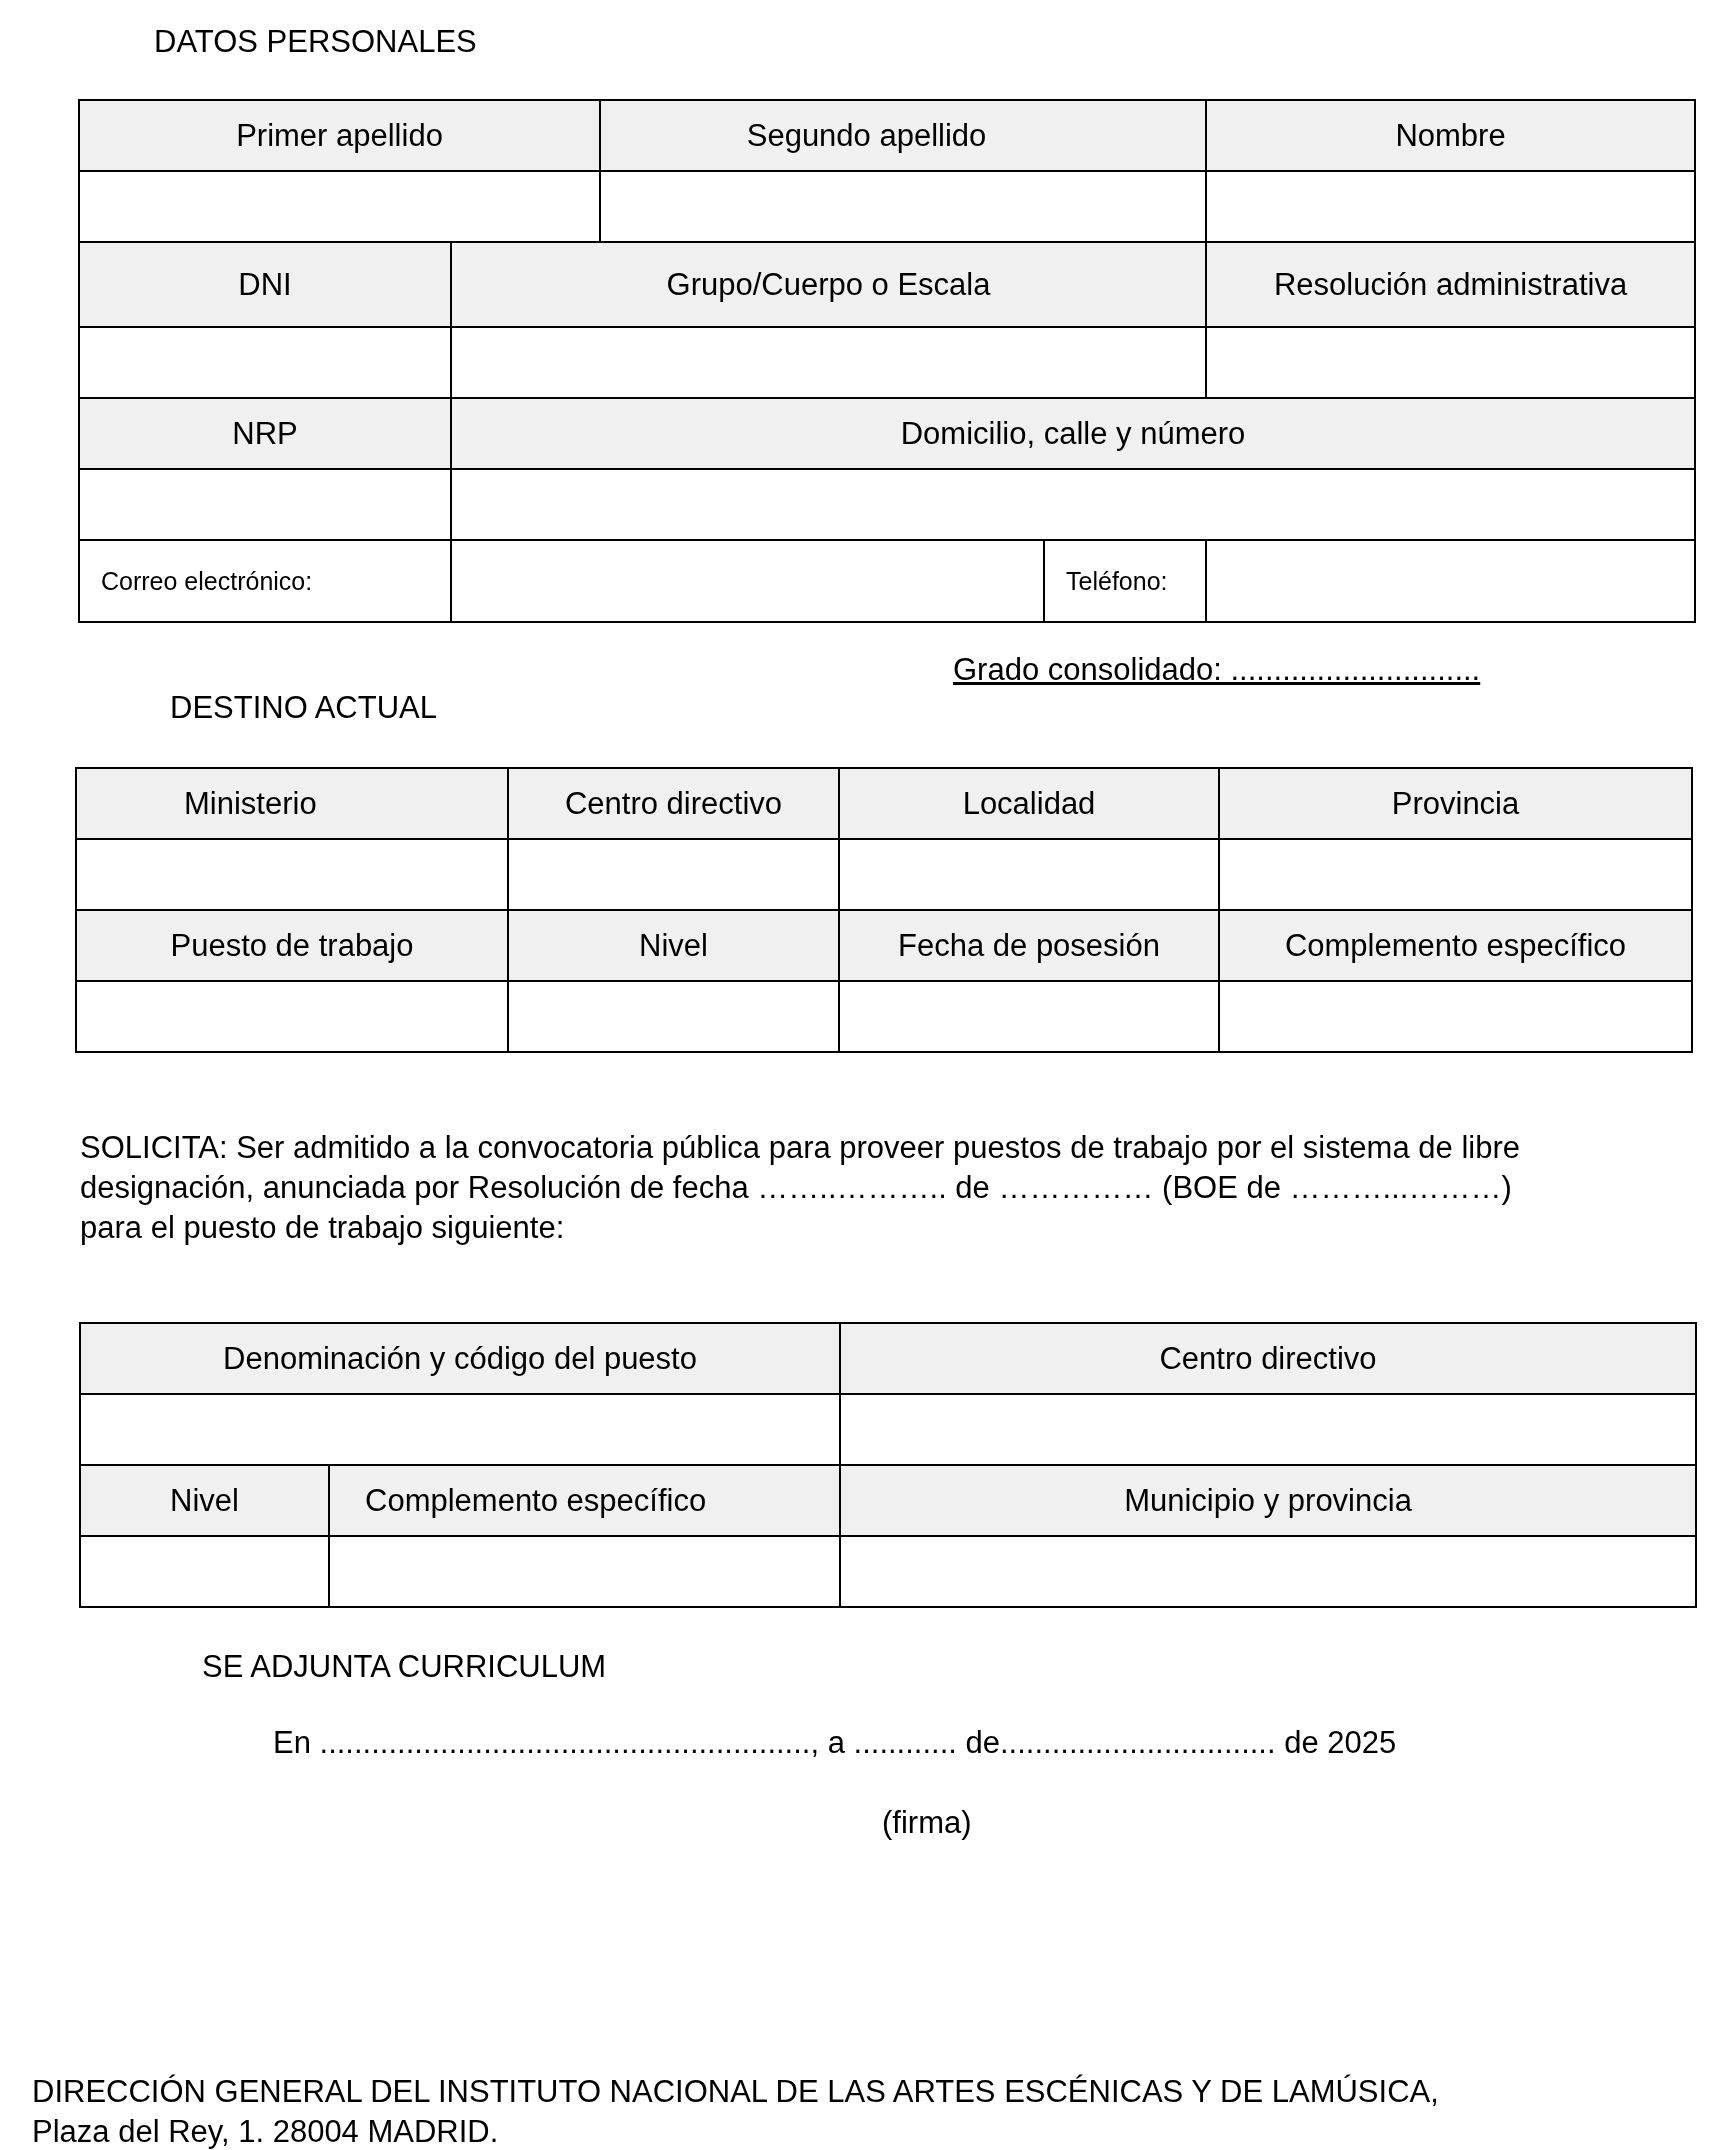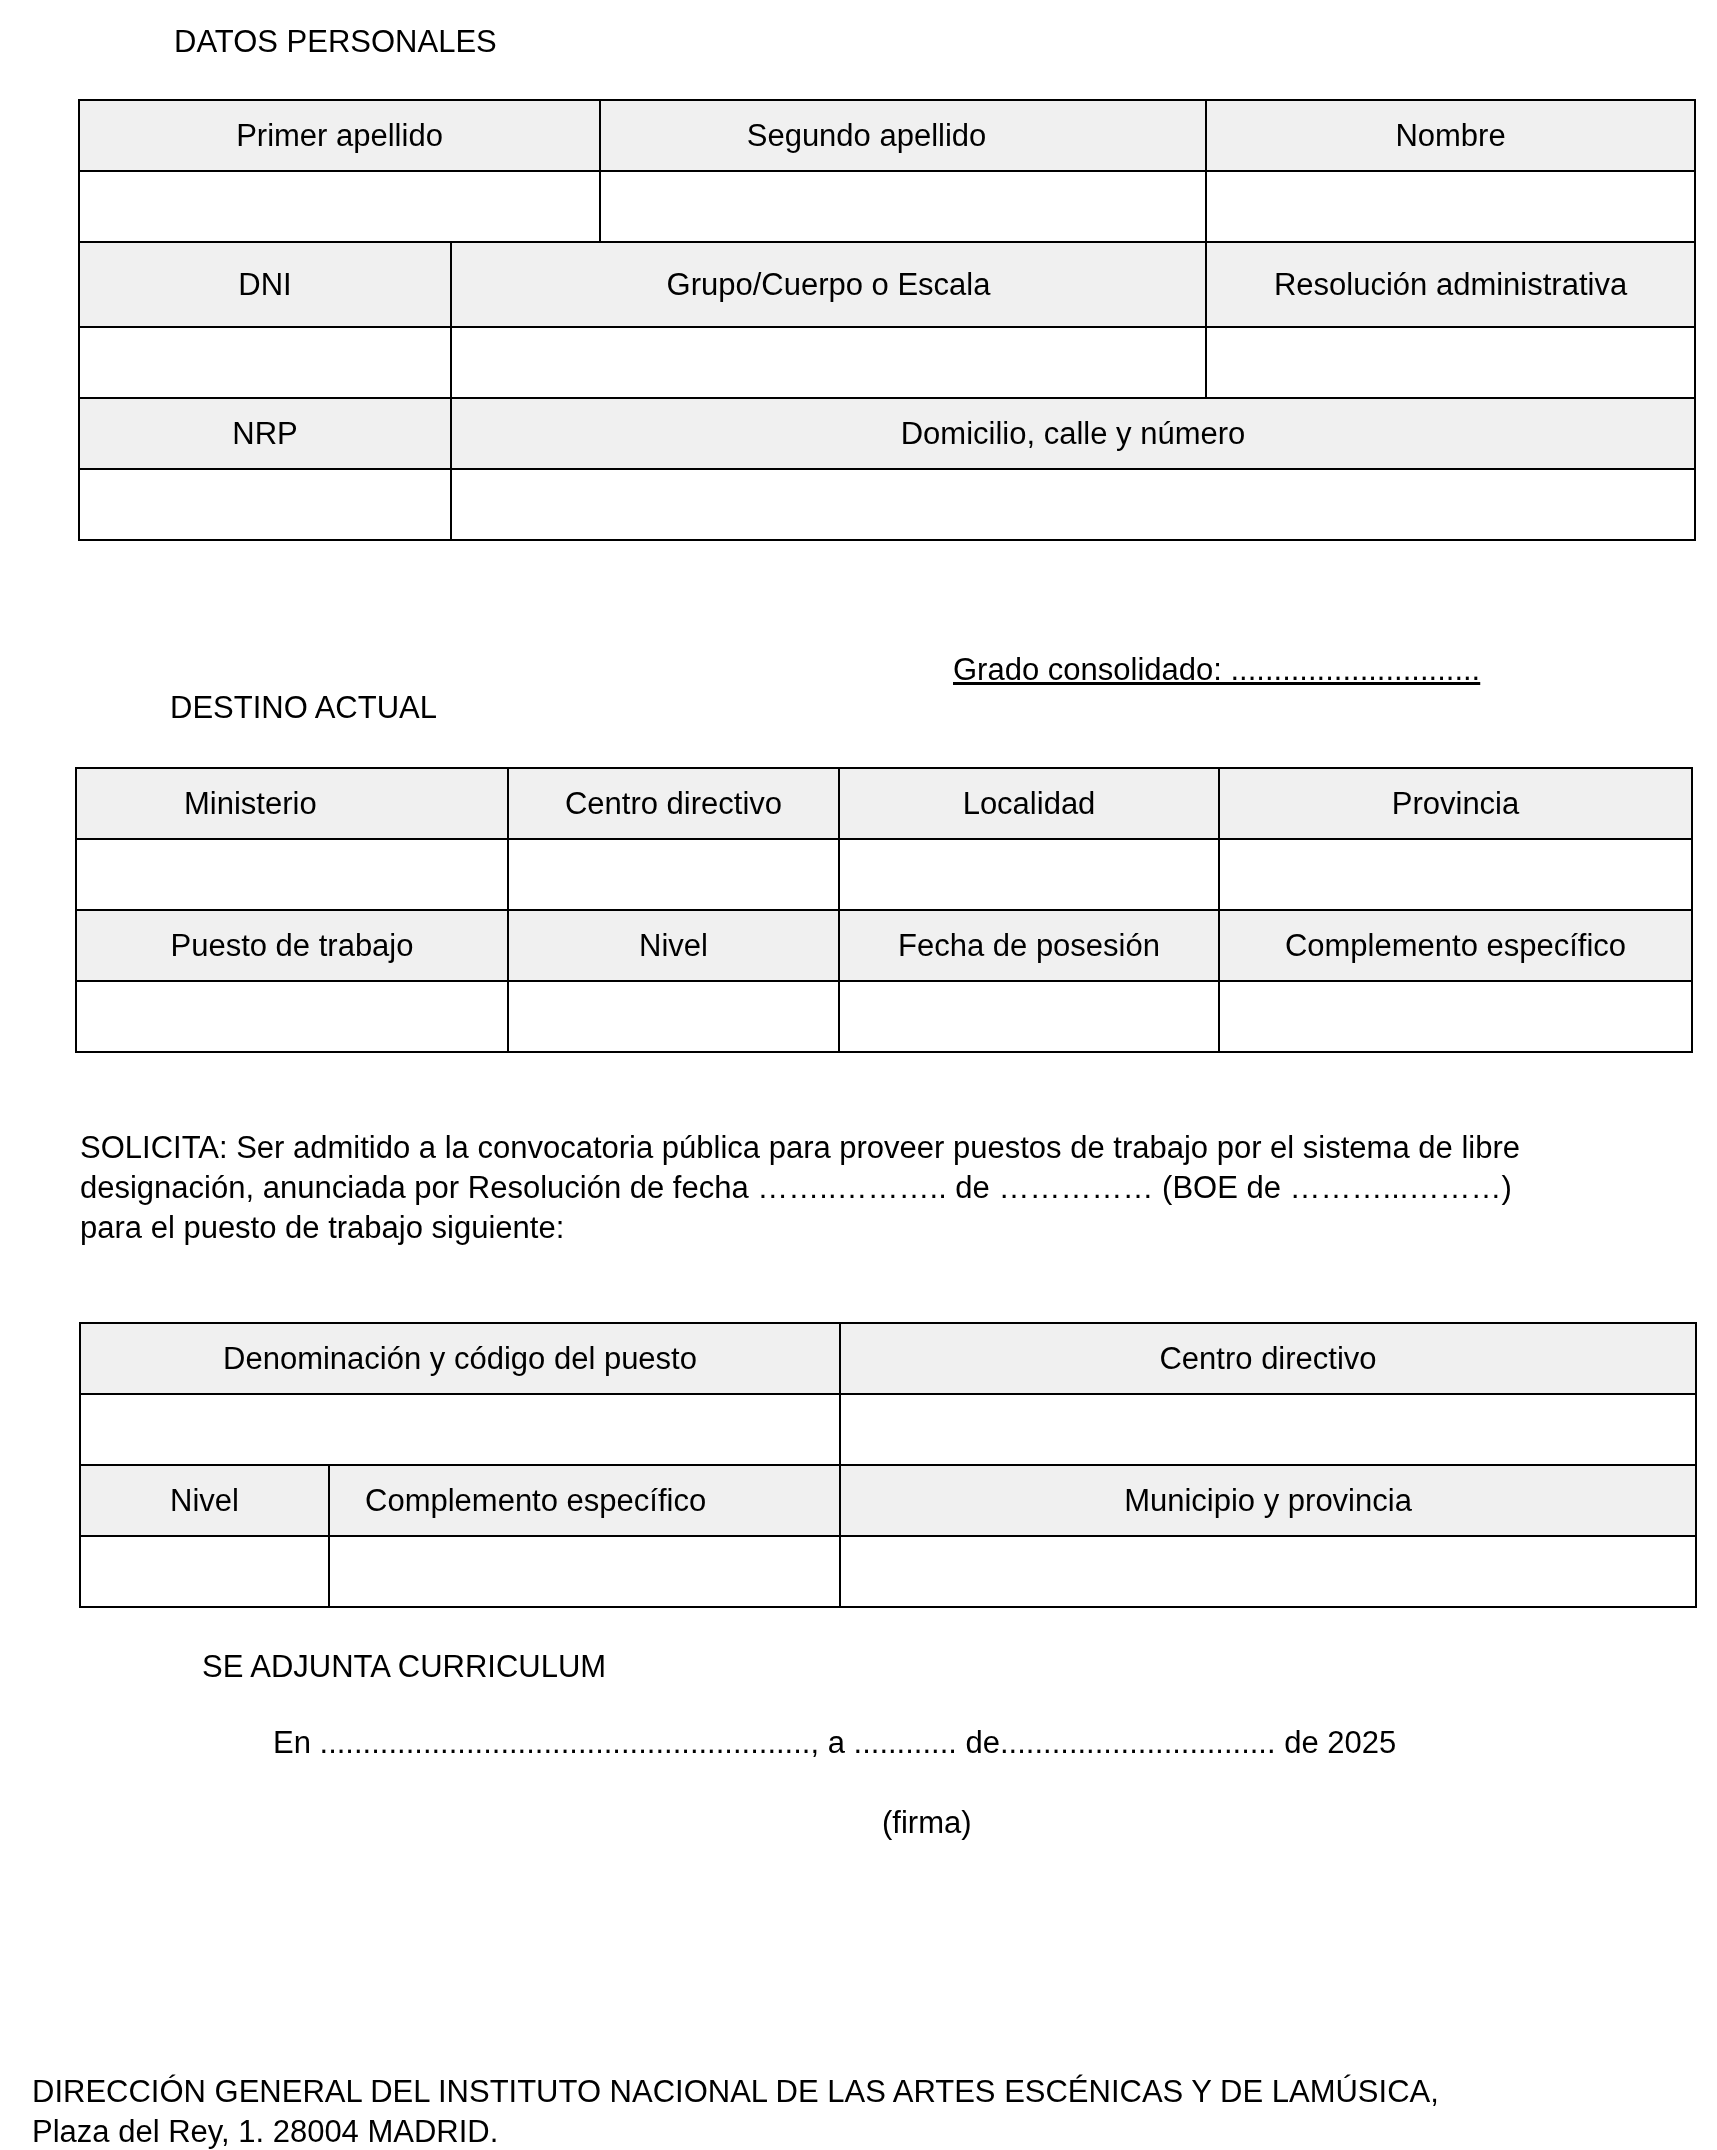--- a/index.html
+++ b/index.html
@@ -10,21 +10,21 @@
   table.grid { position:absolute; border-collapse:collapse; table-layout:fixed; }
   table.grid td { border:2.4px solid #000; padding:16px; font-size:31px; text-align:center; vertical-align:middle; overflow:hidden; white-space:nowrap; }
   table.grid td.h { background:#f0f0f0; }
   table.grid td.small { font-size:25px; text-align:left; padding-left:21px; }
   table.grid td.field { background:#fff; }
   .para { font-size:31px; line-height:40px; }
 </style>
 </head>
 <body>
 
-<div class="abs label" style="left:174px; top:26px;">DATOS PERSONALES</div>
+<div class="abs label" style="left:154px; top:26px;">DATOS PERSONALES</div>
 
 <table class="grid" style="left:78px; top:99px; width:1616px;">
   <colgroup>
     <col style="width:372px">
       <col style="width:149px">
       <col style="width:444px">
       <col style="width:162px">
       <col style="width:489px">
   </colgroup>
   <tbody>
@@ -48,20 +48,26 @@
     <td class="field" colspan="3"></td>
     <td class="field"></td>
   </tr>
   <tr style="height:71px">
     <td class="h">NRP</td>
     <td class="h" colspan="4">Domicilio, calle y número</td>
   </tr>
   <tr style="height:71px">
     <td class="field"></td>
     <td class="field" colspan="4"></td>
+  </tr>
+  <tr style="height:82px">
+    <td class="small">Correo electrónico:</td>
+    <td class="field" colspan="2"></td>
+    <td class="small">Teléfono:</td>
+    <td class="field"></td>
   </tr>
 </tbody>
   </table>
 
 <div class="abs label" style="left:953px; top:654px;text-decoration:underline;">Grado consolidado: .............................</div>
 
 <div class="abs label" style="left:170px; top:692px;">DESTINO ACTUAL</div>
 
 <table class="grid" style="left:75px; top:767px; width:1616px;">
   <colgroup>

